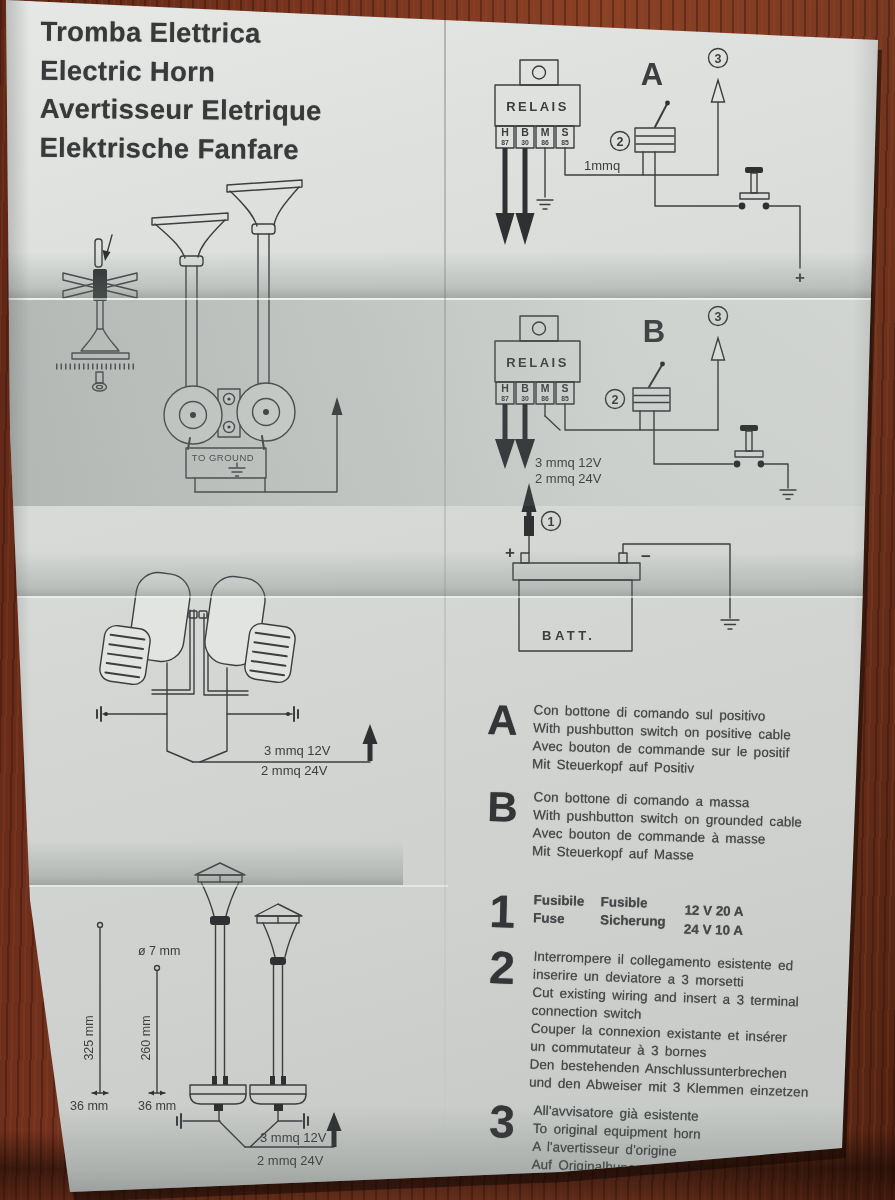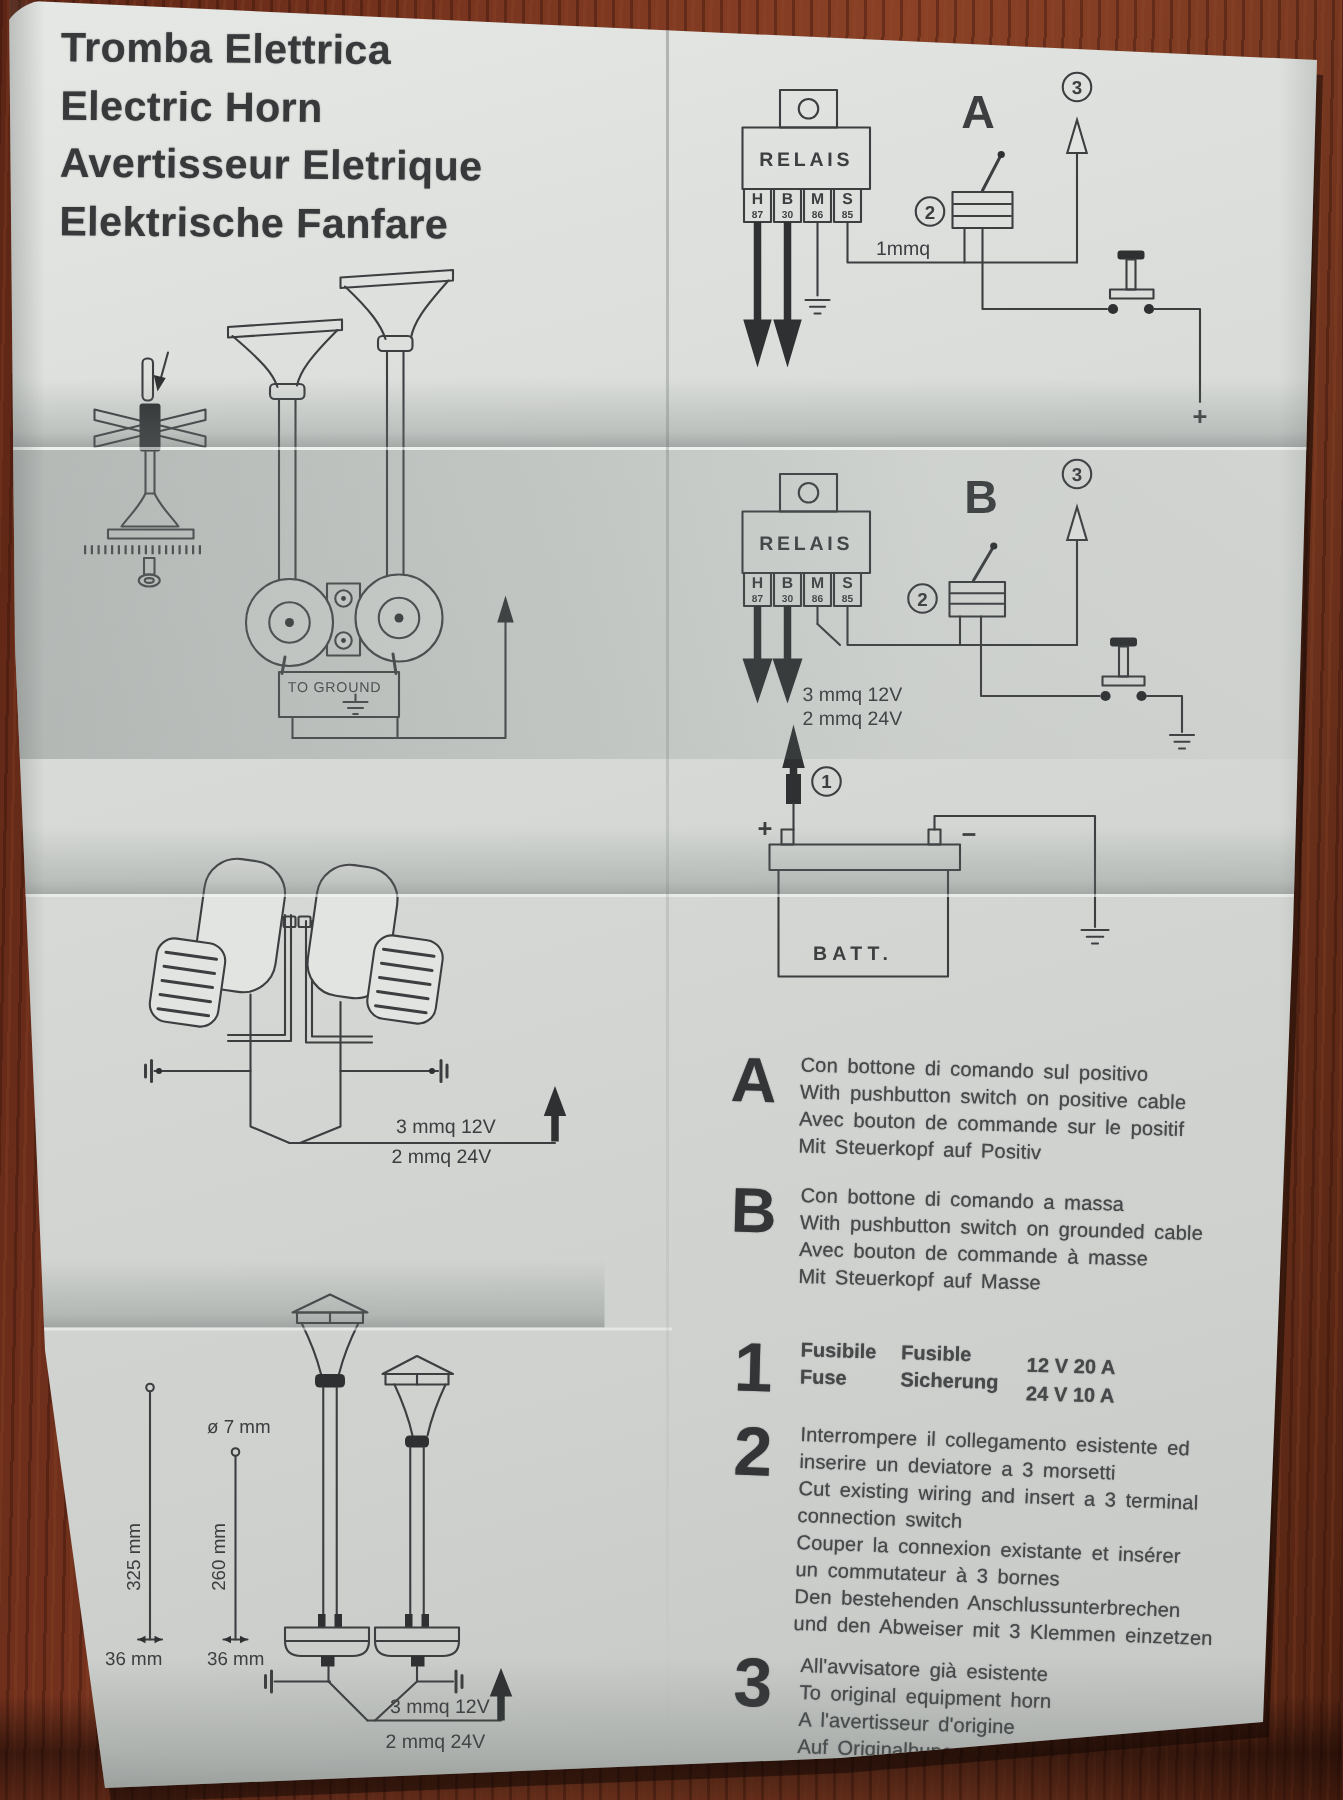--- a/index.html
+++ b/index.html
@@ -9,21 +9,21 @@
     background-image:
       repeating-linear-gradient(91deg, rgba(50,16,8,.38) 0 2px, rgba(50,16,8,0) 2px 5px, rgba(150,75,42,.22) 5px 7px, rgba(50,16,8,0) 7px 12px),
       linear-gradient(100deg,#5c2515 0%,#76331e 25%,#8a4126 55%,#7c3a22 78%,#4e2010 100%);
   }
   #floor-shadow{position:absolute;left:0;bottom:0;width:100%;height:70px;
     background:linear-gradient(180deg,rgba(12,4,2,0) 0%,rgba(12,4,2,.55) 55%,rgba(35,12,6,.35) 100%);}
   .paper-clip{clip-path:polygon(6px 0px,878px 40px,862px 620px,842px 1148px,560px 1172px,70px 1192px,30px 900px,10px 430px);}
   #paper-shadow{position:absolute;inset:0;background:rgba(18,7,4,.55);filter:blur(8px);
     transform:translate(4px,10px);}
   #paper{position:absolute;inset:0;
-    background:linear-gradient(165deg,#e6e8e5 0%,#dcdfdc 22%,#d4d7d4 48%,#ced1ce 72%,#c4c7c4 100%);border-radius:32px;}
+    background:linear-gradient(165deg,#e6e8e5 0%,#dcdfdc 22%,#d4d7d4 48%,#ced1ce 72%,#c4c7c4 100%);}
   .abs{position:absolute;}
   
   #title-block{left:40px;top:14px;color:#37393b;font-weight:700;font-size:27.5px;line-height:38.5px;
     letter-spacing:.3px;transform:rotate(.5deg);text-shadow:0 0 1px rgba(60,62,64,.55);}
   .note{color:#46484a;text-shadow:0 0 .8px rgba(70,72,74,.8);}
   .note-letter{position:absolute;left:0;top:-4px;font-size:42px;font-weight:700;color:#333537;}
   .note-num{position:absolute;left:2px;top:-6px;font-size:46px;font-weight:700;color:#333537;}
   .note-lines{margin-left:46px;font-size:13.4px;line-height:18px;word-spacing:2.5px;letter-spacing:.1px;}
   .fuse-cols{margin-left:46px;display:flex;font-size:13.4px;font-weight:700;line-height:17.5px;}
   .fc1{width:67px;} .fc2{width:84px;} .fc3{margin-top:5px;line-height:19px;}

